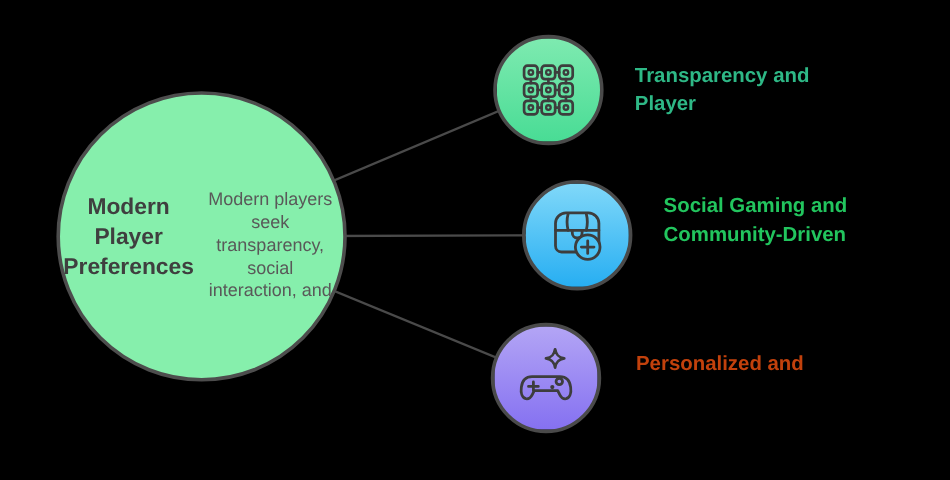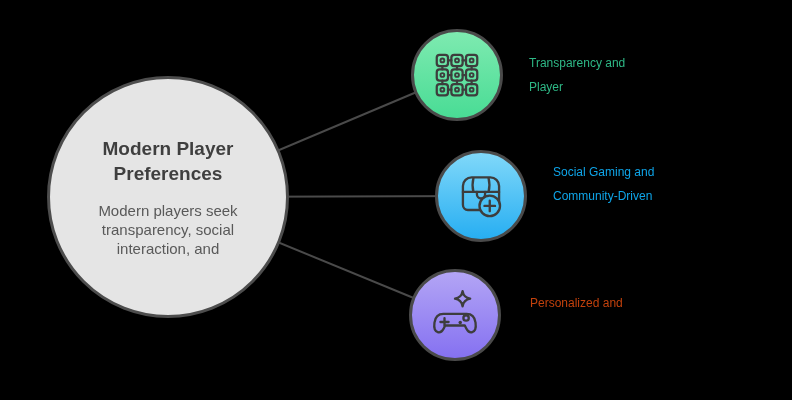--- a/index.html
+++ b/index.html
@@ -14,25 +14,25 @@
   .connectors {
     position: absolute;
     left: 0; top: 0;
     width: 792px; height: 400px;
   }
   .center-node {
     position: absolute;
     left: 47px; top: 76px;
     width: 242px; height: 242px;
     box-sizing: border-box;
-    background: #e5e5e5;
+    background: #86efac;
     border: 3px solid #4d4d4d;
     border-radius: 50%;
     display: flex;
-    flex-direction: column;
+    flex-direction: row;
     align-items: center;
     justify-content: center;
     text-align: center;
   }
   .center-title {
     font-size: 19px;
     font-weight: bold;
     line-height: 25px;
     color: #3f3f3f;
   }
@@ -51,22 +51,22 @@
     border-radius: 50%;
     display: flex;
     align-items: center;
     justify-content: center;
   }
   .node-circle.n0 { left: 411px; top: 29px; }
   .node-circle.n1 { left: 435px; top: 150px; }
   .node-circle.n2 { left: 409px; top: 269px; }
   .node-label {
     position: absolute;
-    font-size: 12px;
-    font-weight: normal;
+    font-size: 17px;
+    font-weight: bold;
     line-height: 24px;
     white-space: nowrap;
   }
   .node-label.l0 { left: 529px; top: 51px; }
   .node-label.l1 { left: 553px; top: 160px; }
   .node-label.l2 { left: 530px; top: 291px; }
   .node-label span { display: block; }
 </style>
 </head>
 <body>
@@ -138,21 +138,21 @@
       <circle cx="33.5" cy="26.5" r="2.3"></circle>
       <circle cx="28.5" cy="30.5" r="1.5" fill="#3d3d3d" stroke="none"></circle>
     </svg>
   </div>
 
   <div class="node-label l0" style="color: rgb(46, 184, 134);">
     <span>Transparency and</span>
     <span>Player</span>
   </div>
 
-  <div class="node-label l1" style="color: #0ea5e9;">
+  <div class="node-label l1" style="color: #22c55e;">
     <span>Social Gaming and</span>
     <span>Community-Driven</span>
   </div>
 
   <div class="node-label l2" style="color: #c2410c;">
     <span>Personalized and</span>
   </div>
 
 </div>
 

